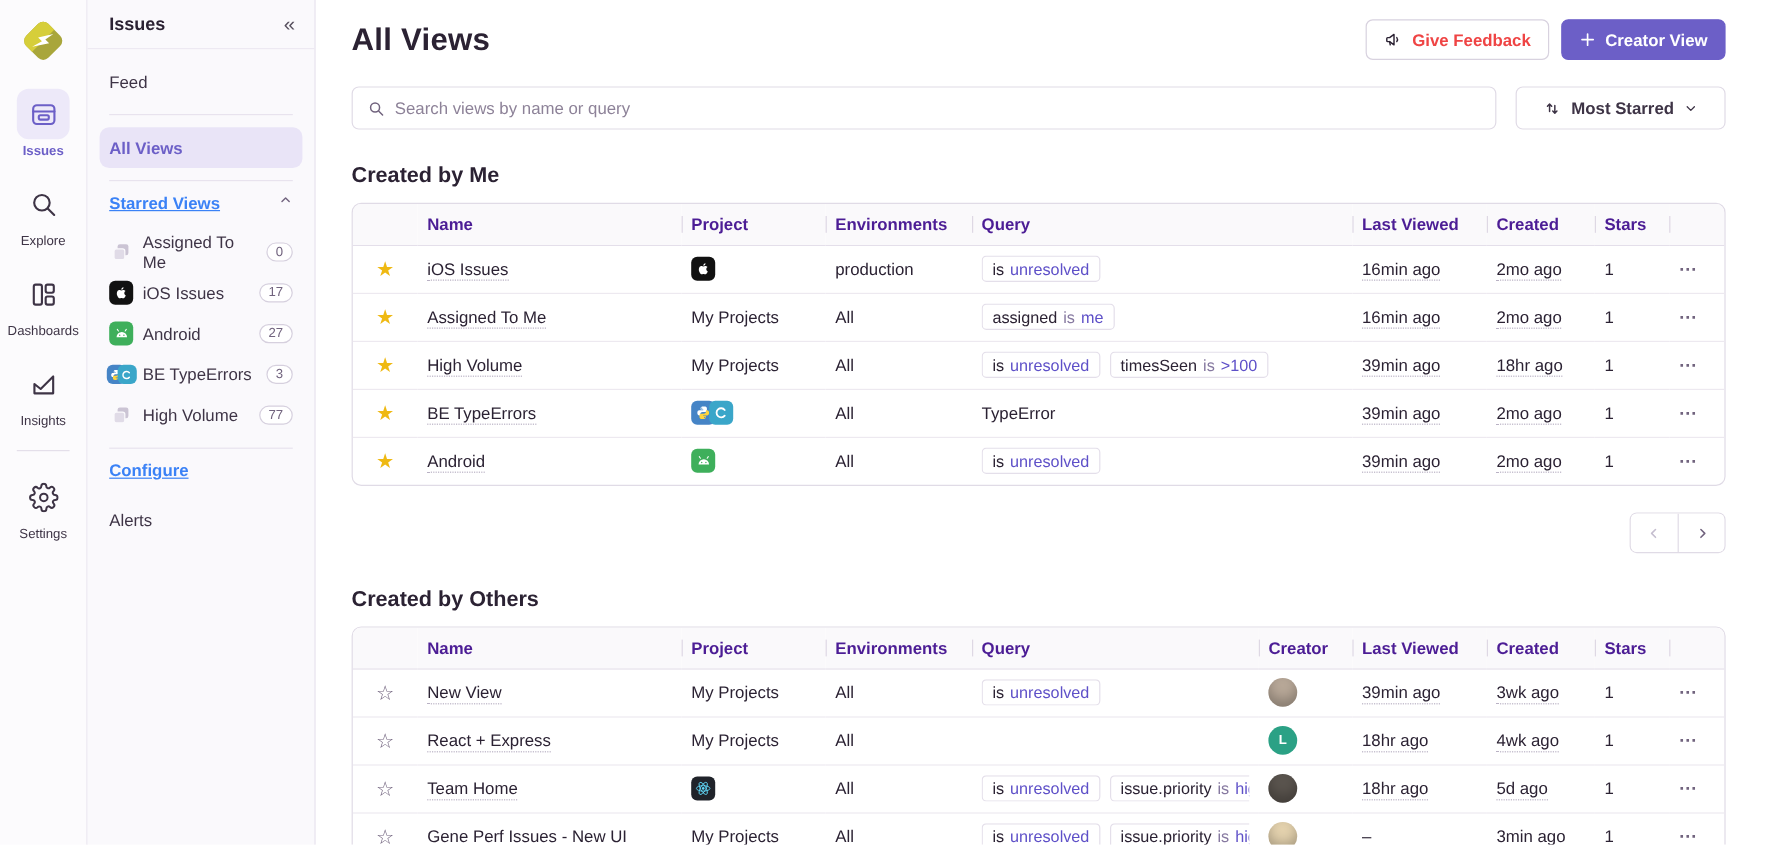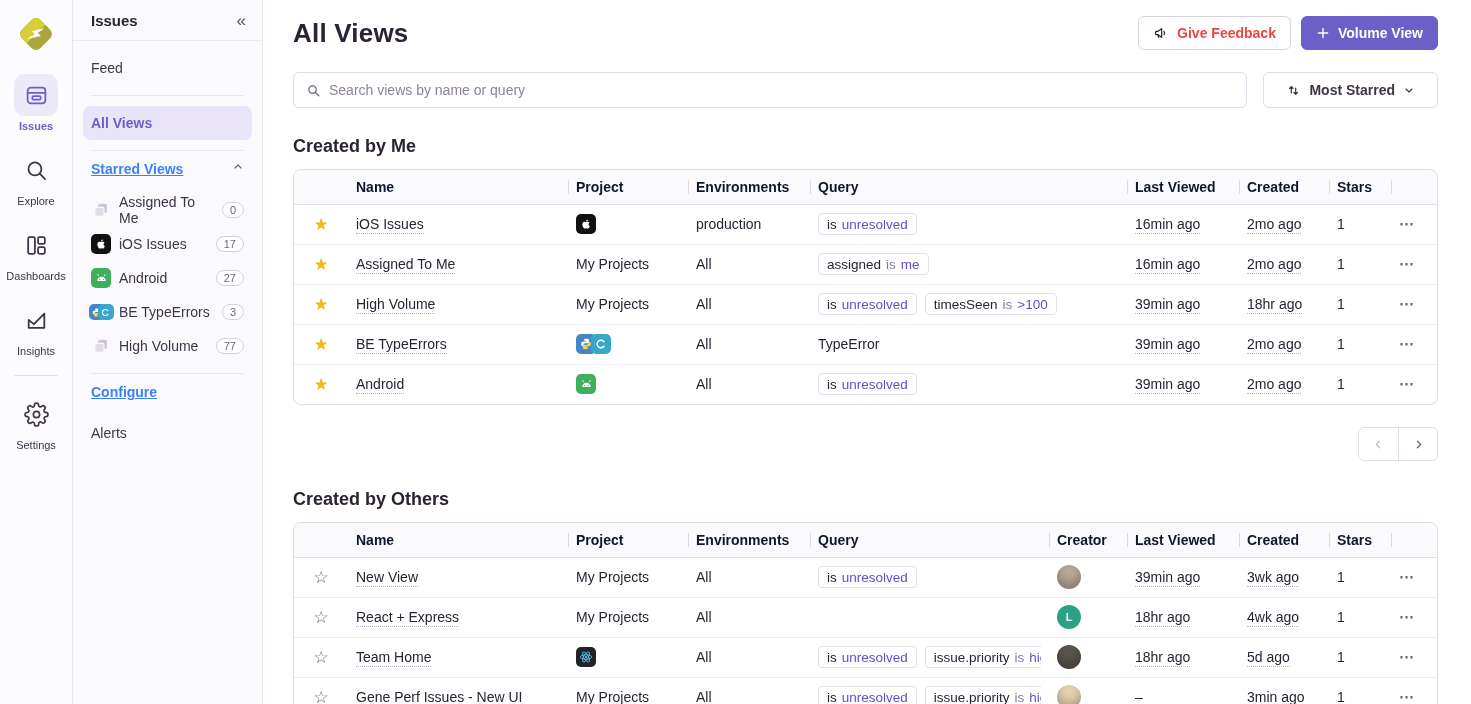--- a/index.html
+++ b/index.html
@@ -43,21 +43,21 @@
 
   .toolbar { margin-top:22px; display:flex; gap:16px; }
   .searchbox { flex:1; height:36px; border:1px solid #E0DBE6; border-radius:6px; background:#fff; display:flex; align-items:center; padding:0 12px; gap:8px; color:#80708F; }
   .searchbox input { border:none; outline:none; flex:1; font-size:14px; font-family:inherit; color:#2B2233; background:transparent; }
   .searchbox input::placeholder { color:#8d8298; }
   .sortbtn { height:36px; border:1px solid #E0DBE6; border-radius:6px; background:#fff; display:flex; align-items:center; gap:8px; padding:0 22px; font-size:14px; font-weight:bold; color:#3E3446; cursor:pointer; font-family:inherit; }
 
   .section-title { margin-top:28px; font-size:18px; font-weight:bold; }
   .card { margin-top:12px; border:1px solid #E0DBE6; border-radius:8px; overflow:hidden; background:#fff; }
   table { width:100%; border-collapse:collapse; table-layout:fixed; }
-  thead th { background:#FAF9FB; height:34px; font-size:14px; font-weight:bold; color:#0f172a; text-align:left; border-bottom:1px solid #E4DFEA; position:relative; padding:0 8px; }
+  thead th { background:#FAF9FB; height:34px; font-size:14px; font-weight:bold; color:#4c1d95; text-align:left; border-bottom:1px solid #E4DFEA; position:relative; padding:0 8px; }
   thead th.sep::before { content:""; position:absolute; left:0; top:10px; bottom:10px; width:1px; background:#DED8E4; }
   tbody td { height:40px; border-bottom:1px solid #EDE9F0; font-size:14px; padding:0 8px; overflow:hidden; white-space:nowrap; }
   tbody tr:last-child td { border-bottom:none; }
   td.c-star { text-align:center; }
   .star { font-size:17px; cursor:pointer; line-height:1; }
   .star.on { color:#EFB912; }
   .star.off { color:#71637E; }
   .name-link { cursor:pointer; border-bottom:1px dotted #B9B1C4; padding-bottom:1px; }
   .dotted { border-bottom:1px dotted #B9B1C4; padding-bottom:1px; }
   .chips { display:flex; gap:8px; overflow:hidden; align-items:center; }
@@ -265,21 +265,21 @@
               </svg>
           </span>
           <span>Give Feedback</span>
         </button>
         <button class="btn primary">
           <span>
             <svg width="14" height="14" viewBox="0 0 24 24" fill="none" stroke="#fff" stroke-width="2.4" stroke-linecap="round">
                 <path d="M12 4v16M4 12h16"></path>
               </svg>
           </span>
-          <span>Volume View</span>
+          <span>Creator View</span>
         </button>
       </div>
     </div>
 
     <div class="toolbar">
       <div class="searchbox">
         <span>
           <svg width="15" height="15" viewBox="0 0 24 24" fill="none" stroke="#71637E" stroke-width="2" stroke-linecap="round">
               <circle cx="10.5" cy="10.5" r="6"></circle>
               <path d="M15.5 15.5L20.5 20.5"></path>

